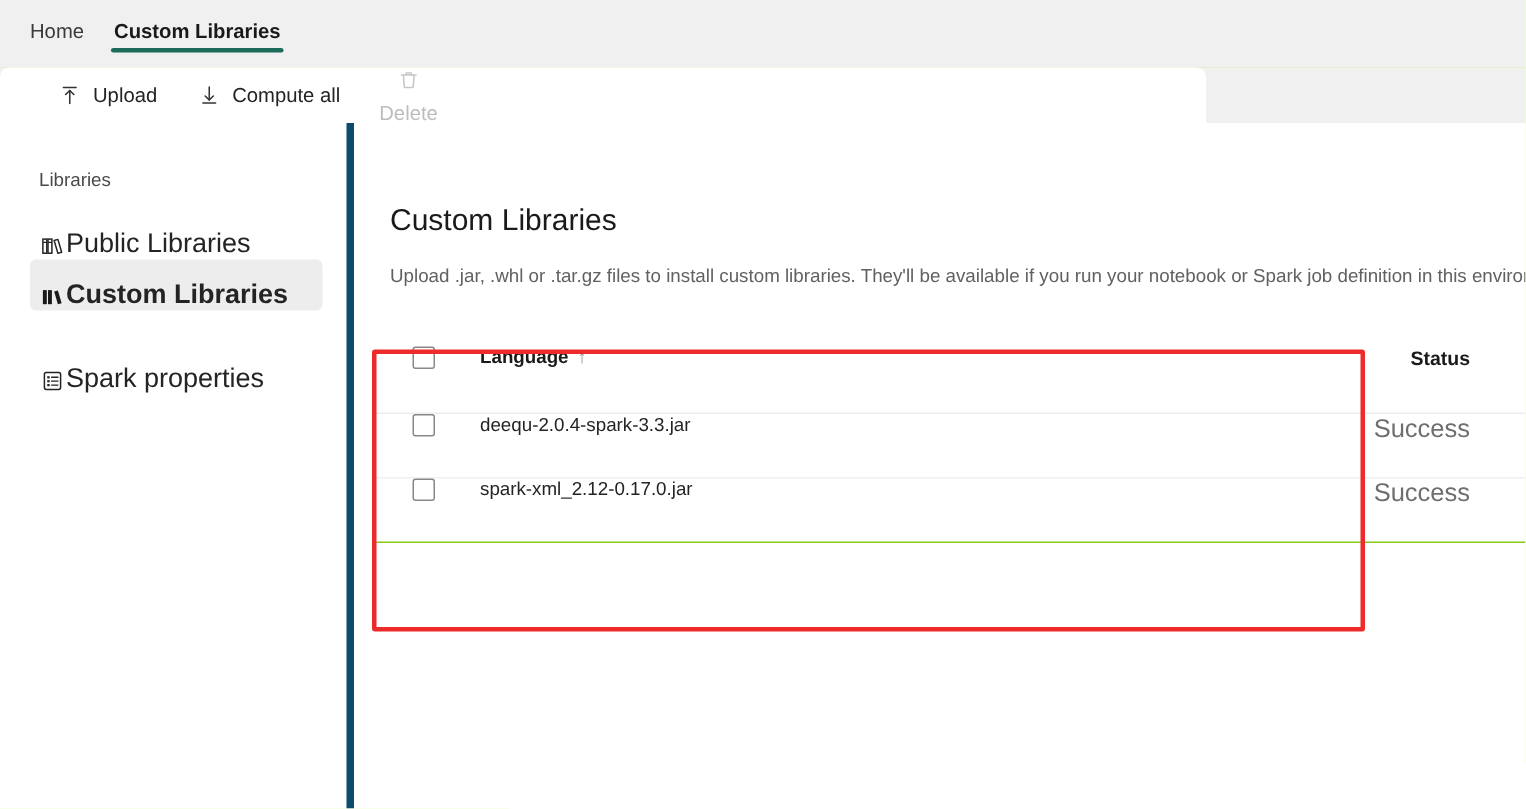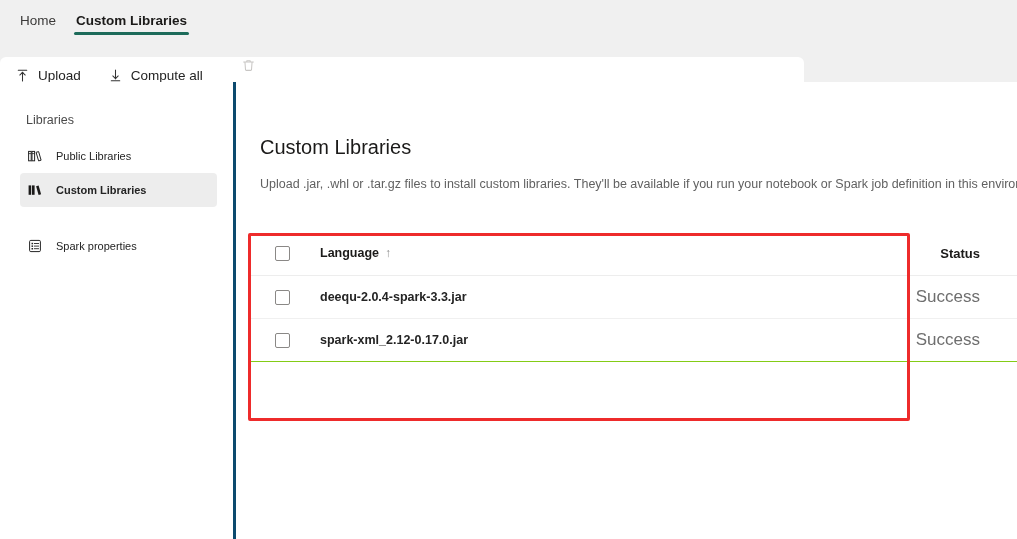--- a/index.html
+++ b/index.html
@@ -54,27 +54,27 @@
 
   
   .commandbar-wrap {
     position: absolute;
     left: 0; top: 45px;
     width: 1017px; height: 37px;
     background: #f0f0f0;
   }
   .commandbar {
     position: absolute;
-    left: 0; top: 12px;
+    left: 0; top: 0;
     width: 804px; height: 37px;
     background: #ffffff;
     border-radius: 6px 6px 0 0;
     display: flex;
     align-items: center;
-    padding-left: 4px;
+    padding-left: 28px;
     gap: 6px;
   }
   .cmd {
     display: flex;
     align-items: center;
     gap: 7px;
     padding: 5px 10px;
     border-radius: 4px;
     font-size: 13.5px;
     color: #242424;
@@ -106,42 +106,42 @@
     width: 1017px; height: 457px;
     background: #ffffff;
   }
 
   
   .sidebar {
     position: absolute;
     left: 0; top: 0;
     width: 236px; height: 457px;
     background: #ffffff;
-    border-right: 3px solid #0c4a6e;
+    border-right: 5px solid #0c4a6e;
     padding-top: 32px;
   }
   .nav-group-title {
     font-size: 12.5px;
     color: #4a4a4a;
     padding: 0 0 0 26px;
     margin-bottom: 12px;
     line-height: 1;
     user-select: none;
   }
   .nav-group { margin-bottom: 22px; }
   .nav-item {
     display: flex;
-    align-items: center;
-    gap: 12px;
+    align-items: flex-end;
+    gap: 0;
     height: 34px;
     margin: 0 16px 0 20px;
     padding-left: 6px;
     border-radius: 4px;
     cursor: pointer;
-    font-size: 11px;
+    font-size: 18px;
     color: #242424;
     user-select: none;
   }
   .nav-item.selected {
     background: #ededed;
     font-weight: bold;
   }
   .nav-item .ico {
     display: inline-flex;
     align-items: center;
@@ -176,21 +176,21 @@
   }
 
   
   .table {
     position: absolute;
     left: 13px; top: 149px;
     width: 768px;
   }
   .trow {
     display: flex;
-    align-items: center;
+    align-items: flex-start;
     height: 43px;
     border-bottom: 1px solid #f0f0f0;
     padding-left: 26px;
   }
   .trow.header {
     height: 45px;
     border-bottom: 1px solid #ededed;
   }
   .trow.last { border-bottom: 1px solid #84cc16; }
   .cell-check {
@@ -206,21 +206,20 @@
     background: #ffffff;
     cursor: pointer;
   }
   .cell-lang {
     flex: 1 1 auto;
     font-size: 12.5px;
     color: #242424;
     display: flex;
     align-items: center;
     gap: 6px;
-    font-weight: bold;
   }
   .trow.header .cell-lang {
     font-weight: bold;
     color: #1b1a19;
     font-size: 12.5px;
   }
   .sort-arrow {
     color: #8f8f8f;
     font-size: 12px;
     line-height: 1;

